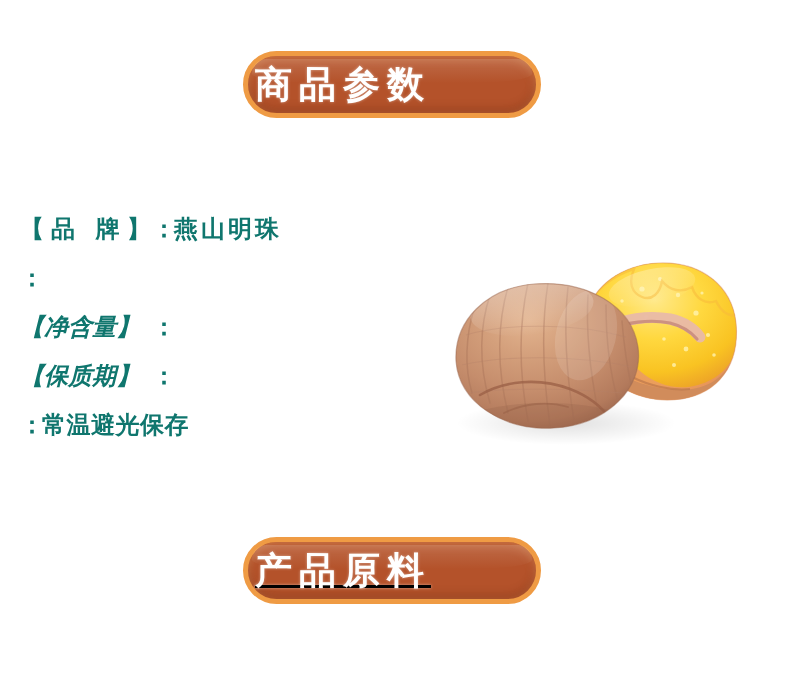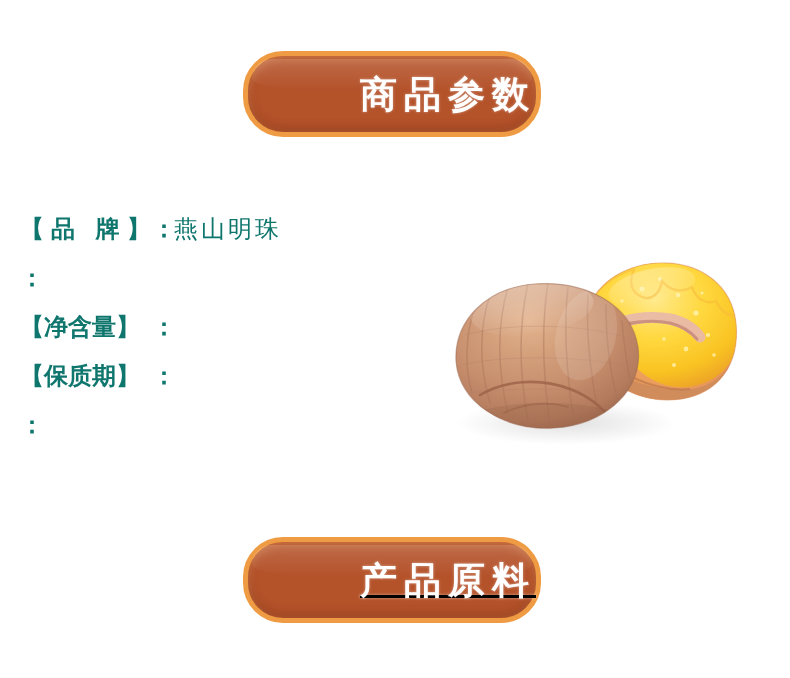--- a/index.html
+++ b/index.html
@@ -13,28 +13,28 @@
     position: relative;
     overflow: hidden;
     font-family: "Liberation Sans", "DejaVu Sans", sans-serif;
   }
 
   
   .banner {
     position: absolute;
     left: 243px;
     width: 298px;
-    height: 86px;
+    height: 67px;
     box-sizing: border-box;
     background: #b4522a;
     border: 5px solid #ef9b44;
     border-radius: 40px;
     display: flex;
     align-items: center;
-    justify-content: flex-end;
+    justify-content: flex-start;
     box-shadow: inset 0 3px 10px rgba(255, 190, 130, 0.35),
                 inset 0 -4px 10px rgba(90, 30, 10, 0.30);
   }
   .banner::after {
     content: "";
     position: absolute;
     left: 4px;
     right: 4px;
     top: 3px;
     height: 42%;
@@ -73,28 +73,28 @@
     font-size: 24px;
     white-space: nowrap;
   }
   .spec-label {
     display: inline-block;
     width: 132px;
     font-weight: bold;
     letter-spacing: 0.5px;
   }
   .spec-label.wide  { letter-spacing: 7px; }
-  .spec-label.tight { letter-spacing: 0px; }
+  .spec-label.tight { letter-spacing: 0px; font-style: italic; }
   .spec-sep {
     display: inline-block;
     width: 22px;
     font-weight: bold;
   }
   .spec-value {
-    font-weight: normal;
+    font-weight: bold;
     letter-spacing: 0.5px;
   }
   .spec-value.spaced { letter-spacing: 3px; }
 
   
   .photo {
     position: absolute;
     left: 446px;
     top: 243px;
     width: 300px;
@@ -125,20 +125,21 @@
     <span class="spec-sep">：</span>
   </div>
 
   <div class="spec-row">
     <span class="spec-label tight">【保质期】</span>
     <span class="spec-sep">：</span>
   </div>
 
   <div class="spec-row">
     <span class="spec-sep">：</span>
+    <span class="spec-value">常温避光保存</span>
   </div>
 
 </div>
 
 <div class="photo">
   <svg viewBox="0 0 300 205" width="300" height="205">
     <defs>
       <radialGradient id="gInner" cx="48%" cy="32%" r="72%">
         <stop offset="0%" stop-color="#ffe98a"></stop>
         <stop offset="42%" stop-color="#ffd83f"></stop>

